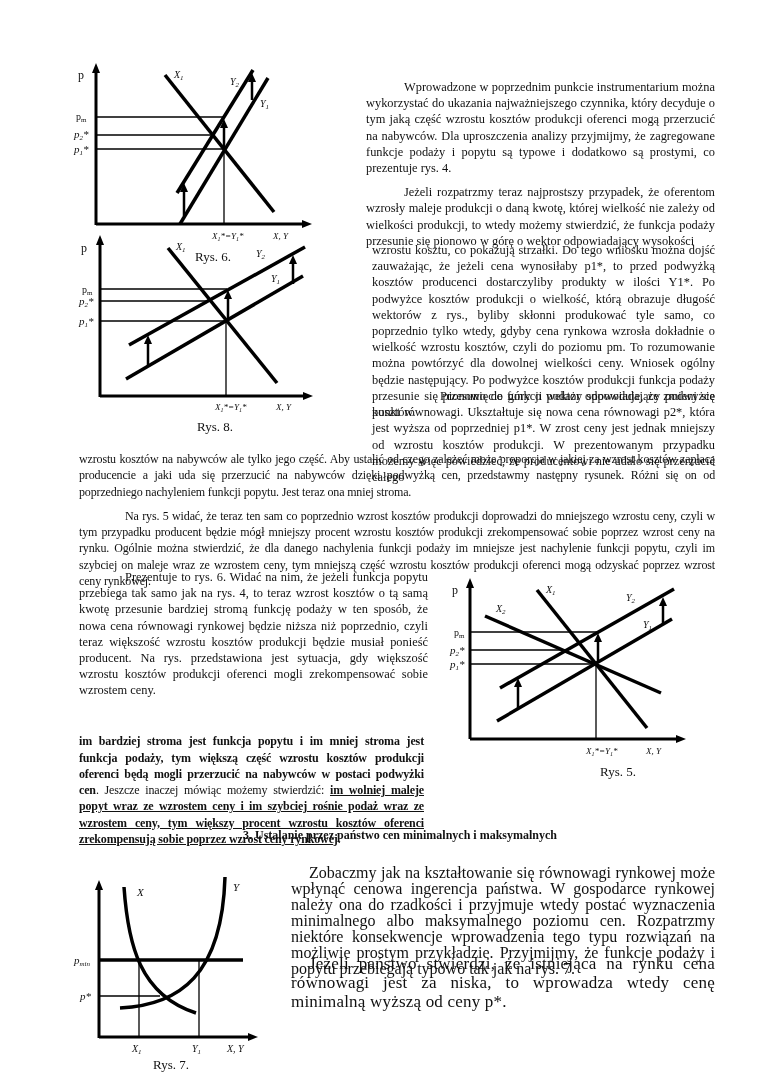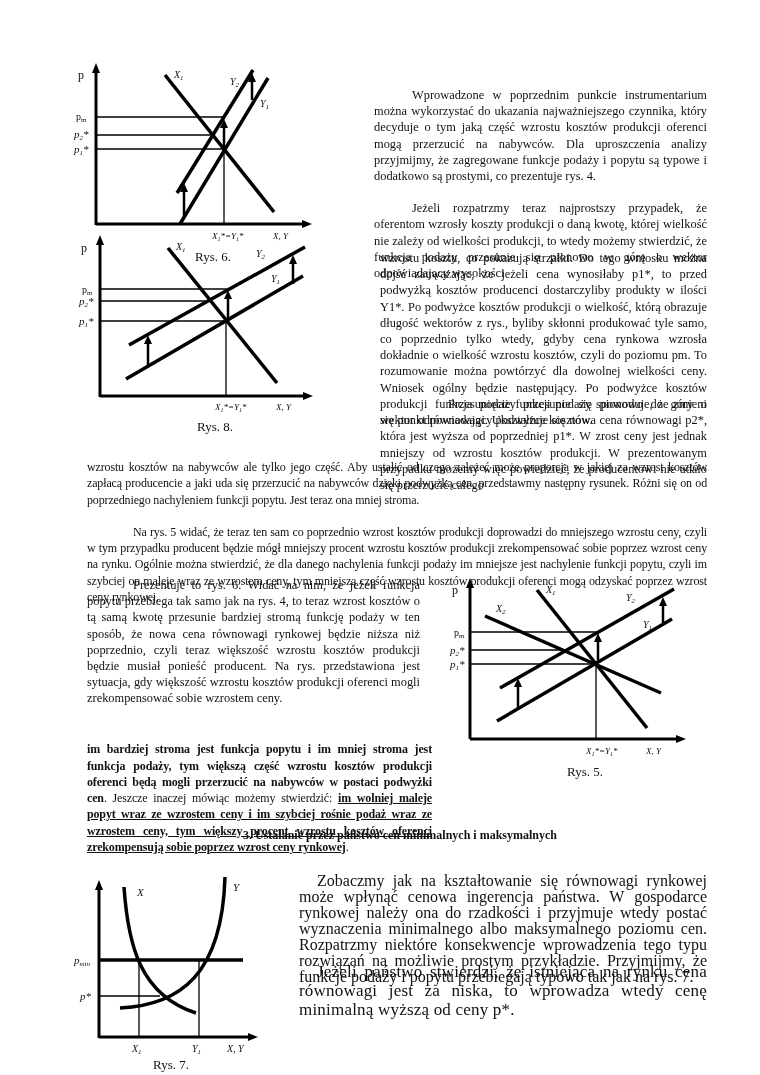--- a/index.html
+++ b/index.html
@@ -1,18 +1,18 @@
 <!DOCTYPE html>
 <html><head>
   <meta charset="utf-8">
   <style>
     html, body { margin: 0; padding: 0; background: #ffffff; }
     body { width: 760px; height: 1075px; position: relative; overflow: hidden; color: #111; }
     .abs { position: absolute; }
-    .p { margin: 16px; text-align: justify; }
+    .p { margin: 8px; text-align: justify; }
     svg text { font-family: "Liberation Serif", serif; fill: #111; }
     .fig-cap { font-family: "Liberation Serif", serif; font-size: 13px; position: absolute; }
     .blk { font-family: "Liberation Serif", serif; font-size: 12.4px; line-height: 16.2px; text-align: justify; }
     .cond { font-family: "Liberation Serif", serif; font-size: 12px; line-height: 16.3px; text-align: justify; letter-spacing: -0.15px; }
     .ind { display: inline-block; }
     b.u, span.u { text-decoration: underline; }
     .heading { font-family: "Liberation Serif", serif; font-weight: bold; font-size: 12px; }
     .big { font-family: "Liberation Serif", serif; font-size: 17px; line-height: 19px; text-align: justify; letter-spacing: 0.2px; }
   </style>
 </head>
@@ -79,21 +79,21 @@
   <text x="116" y="18" font-size="10" font-style="italic">X<tspan font-size="7" dy="2">1</tspan></text>
   <text x="196" y="25" font-size="10" font-style="italic">Y<tspan font-size="7" dy="2">2</tspan></text>
   <text x="211" y="50" font-size="10" font-style="italic">Y<tspan font-size="7" dy="2">1</tspan></text>
   <text x="155" y="178" font-size="9" font-style="italic">X<tspan font-size="6" dy="2">1</tspan><tspan dy="-2">*=Y</tspan><tspan font-size="6" dy="2">1</tspan><tspan dy="-2">*</tspan></text>
   <text x="216" y="178" font-size="9" font-style="italic">X, Y</text>
 </svg>
 <div class="fig-cap" style="left:197px;top:419px">Rys. 8.</div>
 
 <div class="abs blk" style="left:358px;top:71px;width:365px">
   <p class="p" style="text-indent:38px">Wprowadzone w poprzednim punkcie instrumentarium można wykorzystać do ukazania najważniejszego czynnika, który decyduje o tym jaką część wzrostu kosztów produkcji oferenci mogą przerzucić na nabywców. Dla uproszczenia analizy przyjmijmy, że zagregowane funkcje podaży i popytu są typowe i dodatkowo są prostymi, co prezentuje rys. 4.</p>
-  <p class="p" style="text-indent:38px">Jeżeli rozpatrzmy teraz najprostszy przypadek, że oferentom wzrosły koszty produkcji o daną kwotę, której wielkość nie zależy od wielkości produkcji, to wtedy możemy stwierdzić, że funkcja podaży przesunie się pionowo w górę o wektor odpowiadający wysokości</p>
+  <p class="p" style="text-indent:38px">Jeżeli rozpatrzmy teraz najprostszy przypadek, że oferentom wzrosły maleje produkcji o daną kwotę, której wielkość nie zależy od wielkości produkcji, to wtedy możemy stwierdzić, że funkcja podaży przesunie się pionowo w górę o wektor odpowiadający wysokości</p>
 </div>
 <div class="abs blk" style="left:364px;top:234px;width:359px">
   <p class="p">wzrostu kosztu, co pokazują strzałki. Do tego wniosku można dojść zauważając, że jeżeli cena wynosiłaby p1*, to przed podwyżką kosztów producenci dostarczyliby produkty w ilości Y1*. Po podwyżce kosztów produkcji o wielkość, którą obrazuje długość wektorów z rys., byliby skłonni produkować tyle samo, co poprzednio tylko wtedy, gdyby cena rynkowa wzrosła dokładnie o wielkość wzrostu kosztów, czyli do poziomu pm. To rozumowanie można powtórzyć dla dowolnej wielkości ceny. Wniosek ogólny będzie następujący. Po podwyżce kosztów produkcji funkcja podaży przesunie się pionowo do góry o wektor odpowiadający podwyżce kosztów.</p>
 </div>
 <div class="abs blk" style="left:364px;top:380px;width:359px">
   <p class="p" style="text-indent:68px">Przesunięcie funkcji podaży spowoduje, że zmieni się punkt równowagi. Ukształtuje się nowa cena równowagi p2*, która jest wyższa od poprzedniej p1*. W zrost ceny jest jednak mniejszy od wzrostu kosztów produkcji. W prezentowanym przypadku możemy więc powiedzieć, że producentowi nie udało się przerzucić całego</p>
 </div>
 
 <div class="abs cond" style="left:71px;top:443px;width:652px">
   <p class="p">wzrostu kosztów na nabywców ale tylko jego część. Aby ustalić od czego zależeć może proporcja w jakiej za wzrost kosztów zapłacą producencie a jaki uda się przerzucić na nabywców dzięki podwyżką cen, przedstawmy następny rysunek. Różni się on od poprzedniego nachyleniem funkcji popytu. Jest teraz ona mniej stroma.</p>
@@ -133,21 +133,21 @@
   <text x="14" y="61" font-size="10">p<tspan font-size="7" dy="2">m</tspan></text>
   <text x="10" y="79" font-size="11" font-style="italic">p<tspan font-size="7" dy="2">2</tspan><tspan dy="-2">*</tspan></text>
   <text x="10" y="93" font-size="11" font-style="italic">p<tspan font-size="7" dy="2">1</tspan><tspan dy="-2">*</tspan></text>
   <text x="106" y="18" font-size="10" font-style="italic">X<tspan font-size="7" dy="2">1</tspan></text>
   <text x="56" y="37" font-size="10" font-style="italic">X<tspan font-size="7" dy="2">2</tspan></text>
   <text x="186" y="26" font-size="10" font-style="italic">Y<tspan font-size="7" dy="2">2</tspan></text>
   <text x="203" y="53" font-size="10" font-style="italic">Y<tspan font-size="7" dy="2">1</tspan></text>
   <text x="146" y="179" font-size="9" font-style="italic">X<tspan font-size="6" dy="2">1</tspan><tspan dy="-2">*=Y</tspan><tspan font-size="6" dy="2">1</tspan><tspan dy="-2">*</tspan></text>
   <text x="206" y="179" font-size="9" font-style="italic">X, Y</text>
 </svg>
-<div class="fig-cap" style="left:567px;top:764px">Rys. 5.</div>
+<div class="fig-cap" style="left:600px;top:764px">Rys. 5.</div>
 
 <div class="abs heading" style="left:0;width:800px;text-align:center;top:828px">3. Ustalanie przez państwo cen minimalnych i maksymalnych</div>
 
 <div class="abs blk" style="left:283px;top:857px;width:440px;font-size:16px;line-height:16px">
   <p class="p" style="text-indent:18px">Zobaczmy jak na kształtowanie się równowagi rynkowej może wpłynąć cenowa ingerencja państwa. W gospodarce rynkowej należy ona do rzadkości i przyjmuje wtedy postać wyznaczenia minimalnego albo maksymalnego poziomu cen. Rozpatrzmy niektóre konsekwencje wprowadzenia tego typu rozwiązań na możliwie prostym przykładzie. Przyjmijmy, że funkcje podaży i popytu przebiegają typowo tak jak na rys. 7.</p>
 </div>
 <div class="abs big" style="left:283px;top:946px;width:440px">
   <p class="p" style="text-indent:18px">Jeżeli państwo stwierdzi, że istniejąca na rynku cena równowagi jest za niska, to wprowadza wtedy cenę minimalną wyższą od ceny p*.</p>
 </div>
 

